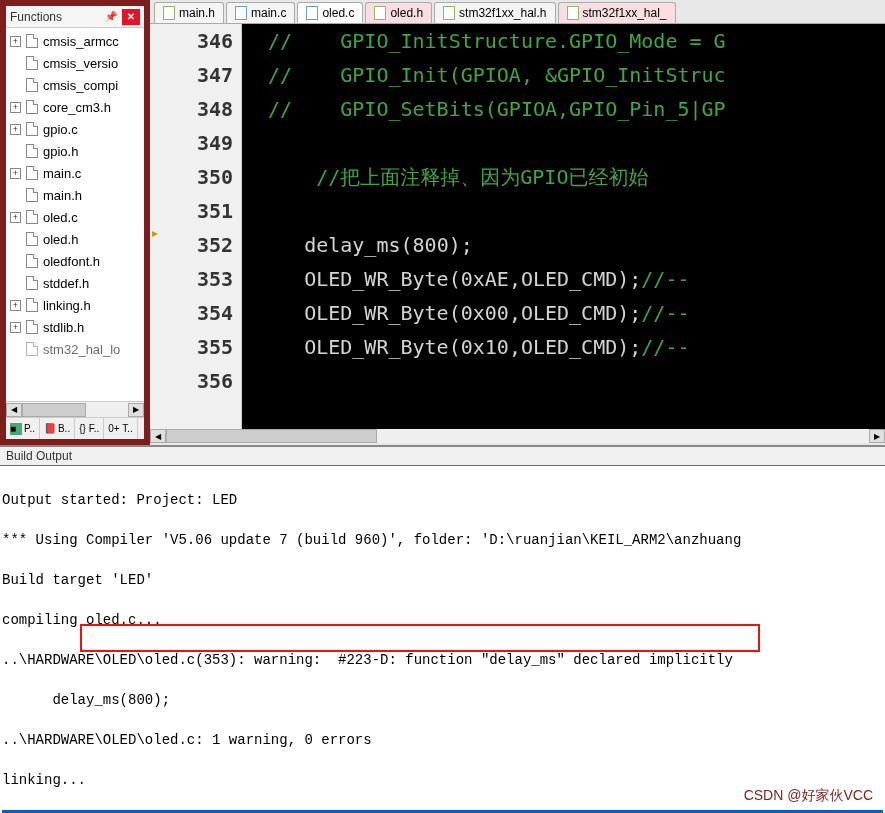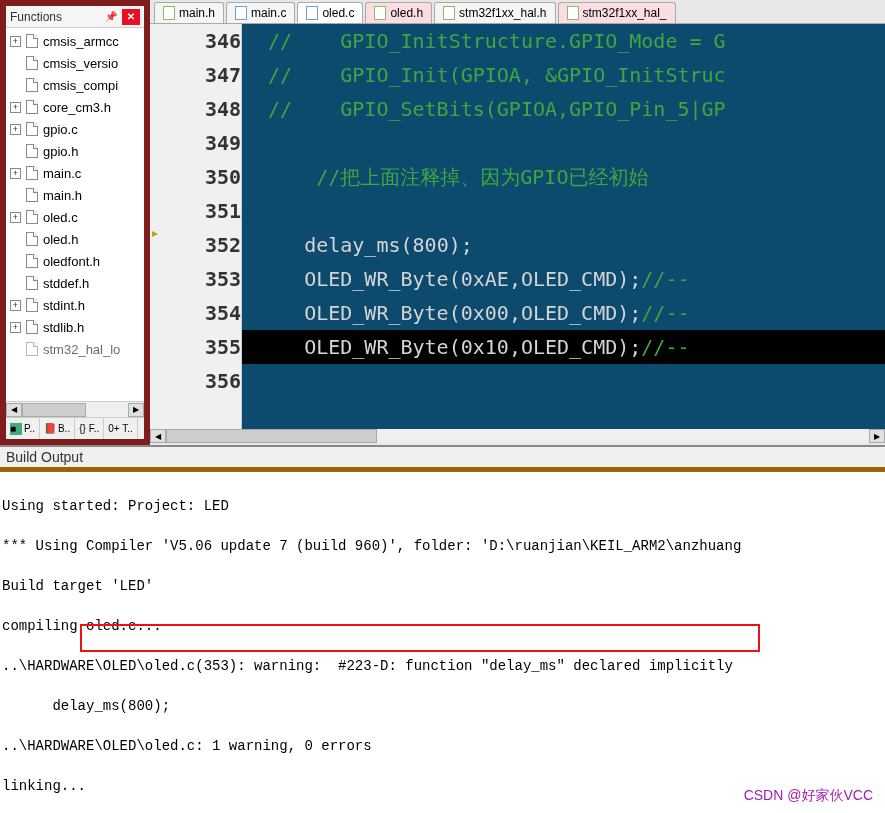--- a/index.html
+++ b/index.html
@@ -33,38 +33,38 @@
 .etab.active { background: #fff; border-bottom: 1px solid #fff; }
 .etab.pink { background: #fadde1; }
 .etab-icon { width: 12px; height: 14px; display: inline-block; }
 .etab-c::before { content: ""; display: block; width: 10px; height: 12px; border: 1px solid #6aa0d8; background: #fff; }
 .etab-h::before { content: ""; display: block; width: 10px; height: 12px; border: 1px solid #8aba6a; background: #fff; }
 
 .code-wrap { flex: 1; display: flex; overflow: hidden; }
 .marker-col { width: 18px; background: #f0f0f0; }
 .marker { position: relative; height: 28px; }
 .marker.warn::before { content: "▸"; position: absolute; left: 2px; top: 6px; color: #c0a000; font-size: 12px; }
-.gutter { width: 74px; background: #f0f0f0; border-right: 1px solid #ccc; text-align: right; font-family: Consolas, monospace; font-size: 20px; font-weight: bold; color: #333; }
+.gutter { width: 74px; background: #f0f0f0; border-right: 1px solid #ccc; text-align: right; padding-right: 8px; font-family: Consolas, monospace; font-size: 20px; font-weight: bold; color: #333; }
 .gutter div { height: 34px; line-height: 34px; }
-.code { flex: 1; background: #0c4a6e; font-family: Consolas, monospace; font-size: 20px; overflow: hidden; position: relative; }
+.code { flex: 1; background: #000000; font-family: Consolas, monospace; font-size: 20px; overflow: hidden; position: relative; }
 .code-line { height: 34px; line-height: 34px; padding-left: 14px; white-space: pre; color: #d4d4d4; }
 .code-line.hl { background: #000; }
 .c-comment { color: #3fa73f; }
 .c-fn { color: #d4d4d4; }
 .c-num { color: #d4d4d4; margin-top: 44px; }
 .c-sym { color: #d4d4d4; }
 .scroll-h-editor { height: 16px; background: #e8e8e8; display: flex; }
 
 .build-panel { border-top: 2px solid #888; background: #fff; }
-.build-header { padding: 2px 6px; font-size: 14px; background: #f0f0f0; border-bottom: 5px solid #a16207; color: #333; }
+.build-header { padding: 2px 6px; font-size: 12px; background: #f0f0f0; border-bottom: 1px solid #a16207; color: #333; }
 .build-output { font-family: Consolas, "Courier New", monospace; font-size: 14px; padding: 4px 2px; line-height: 20px; white-space: pre; overflow: hidden; }
 .build-line { }
 .build-line.selected { background: #0a5bc4; color: #fff; }
 .red-box { position: absolute; border: 2px solid #e11; pointer-events: none; }
-.watermark { position: absolute; right: 12px; bottom: 8px; color: #a21caf; font-size: 14px; background: transparent; }
+.watermark { position: absolute; right: 12px; bottom: 8px; color: #7f1d1d; font-size: 14px; background: transparent; }
 </style>
 </head>
 <body>
 
 <div class="top-pane">
   <div class="functions-panel">
     <div class="functions-header">
       <span class="functions-title">Functions</span>
       <div class="functions-header-icons">
         <span class="header-icon pin">📌</span>
@@ -154,21 +154,21 @@
           <span class="tree-icon">
             <span class="file-ico"></span>
           </span>
           <span class="tree-label">stddef.h</span>
         </div>
       <div class="tree-item">
           <span class="tree-expand">+</span>
           <span class="tree-icon">
             <span class="file-ico"></span>
           </span>
-          <span class="tree-label">stdint.h</span>
+          <span class="tree-label">linking.h</span>
         </div>
       <div class="tree-item">
           <span class="tree-expand">+</span>
           <span class="tree-icon">
             <span class="file-ico"></span>
           </span>
           <span class="tree-label">stdlib.h</span>
         </div>
       <div class="tree-item" style="opacity:.6">
           <span style="width:15px"></span>
@@ -273,21 +273,21 @@
           <div class="scroll-thumb" style="width:30%"></div>
         </div>
       <div class="scroll-arrow">▶</div>
     </div>
   </div>
 </div>
 
 <div class="build-panel">
   <div class="build-header">Build Output</div>
   <div class="build-output">
-<div class="build-line">Using started: Project: LED</div>
+<div class="build-line">Output started: Project: LED</div>
 <div class="build-line">*** Using Compiler 'V5.06 update 7 (build 960)', folder: 'D:\ruanjian\KEIL_ARM2\anzhuang</div>
 <div class="build-line">Build target 'LED'</div>
 <div class="build-line">compiling oled.c...</div>
 <div class="build-line">..\HARDWARE\OLED\oled.c(353): warning:  #223-D: function "delay_ms" declared implicitly</div>
 <div class="build-line">      delay_ms(800);</div>
 <div class="build-line">..\HARDWARE\OLED\oled.c: 1 warning, 0 errors</div>
 <div class="build-line">linking...</div>
 <div class="build-line selected">LED\LED.axf: Error: L6218E: Undefined symbol delay_ms (referred from oled.o).</div>
 
 

